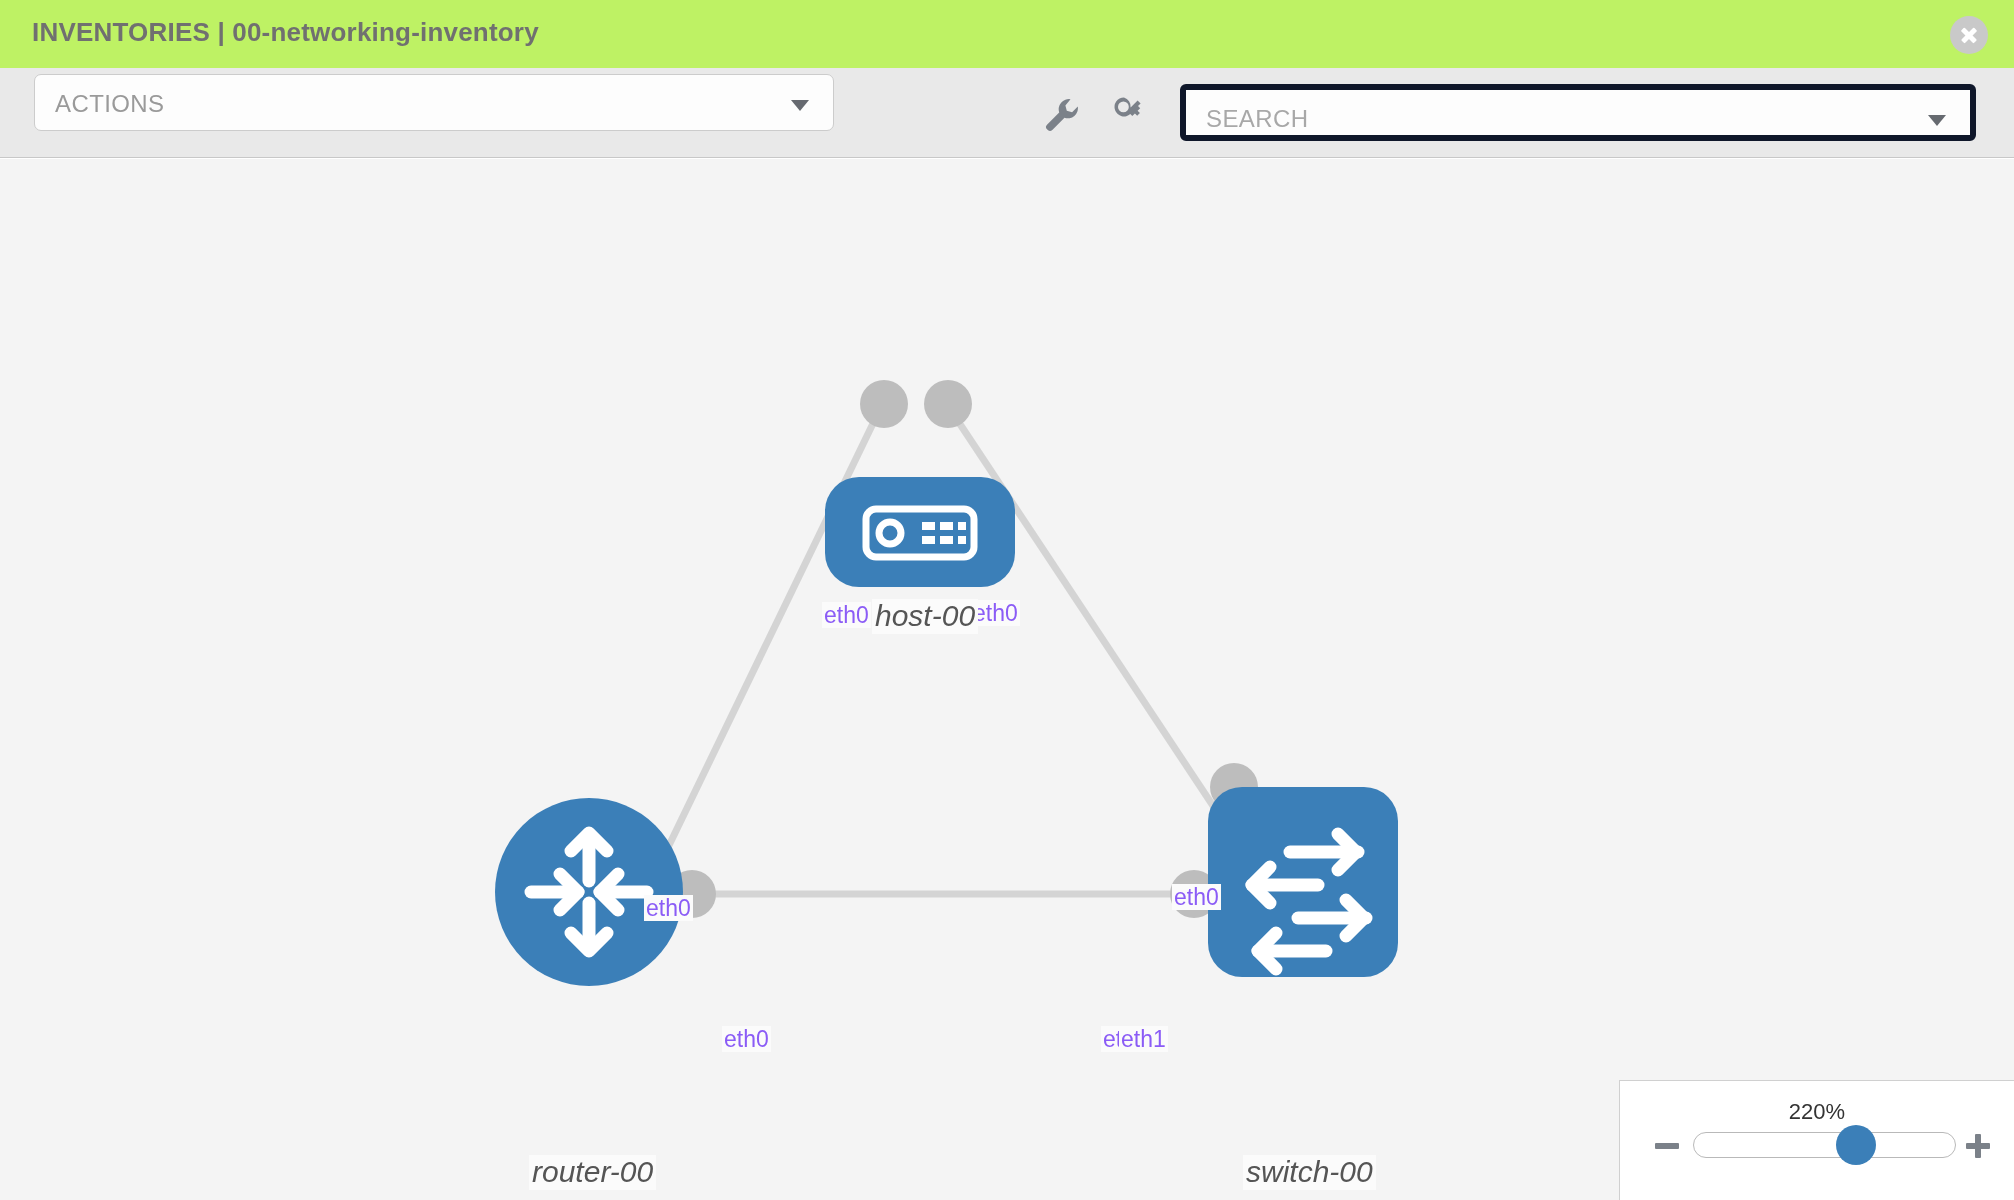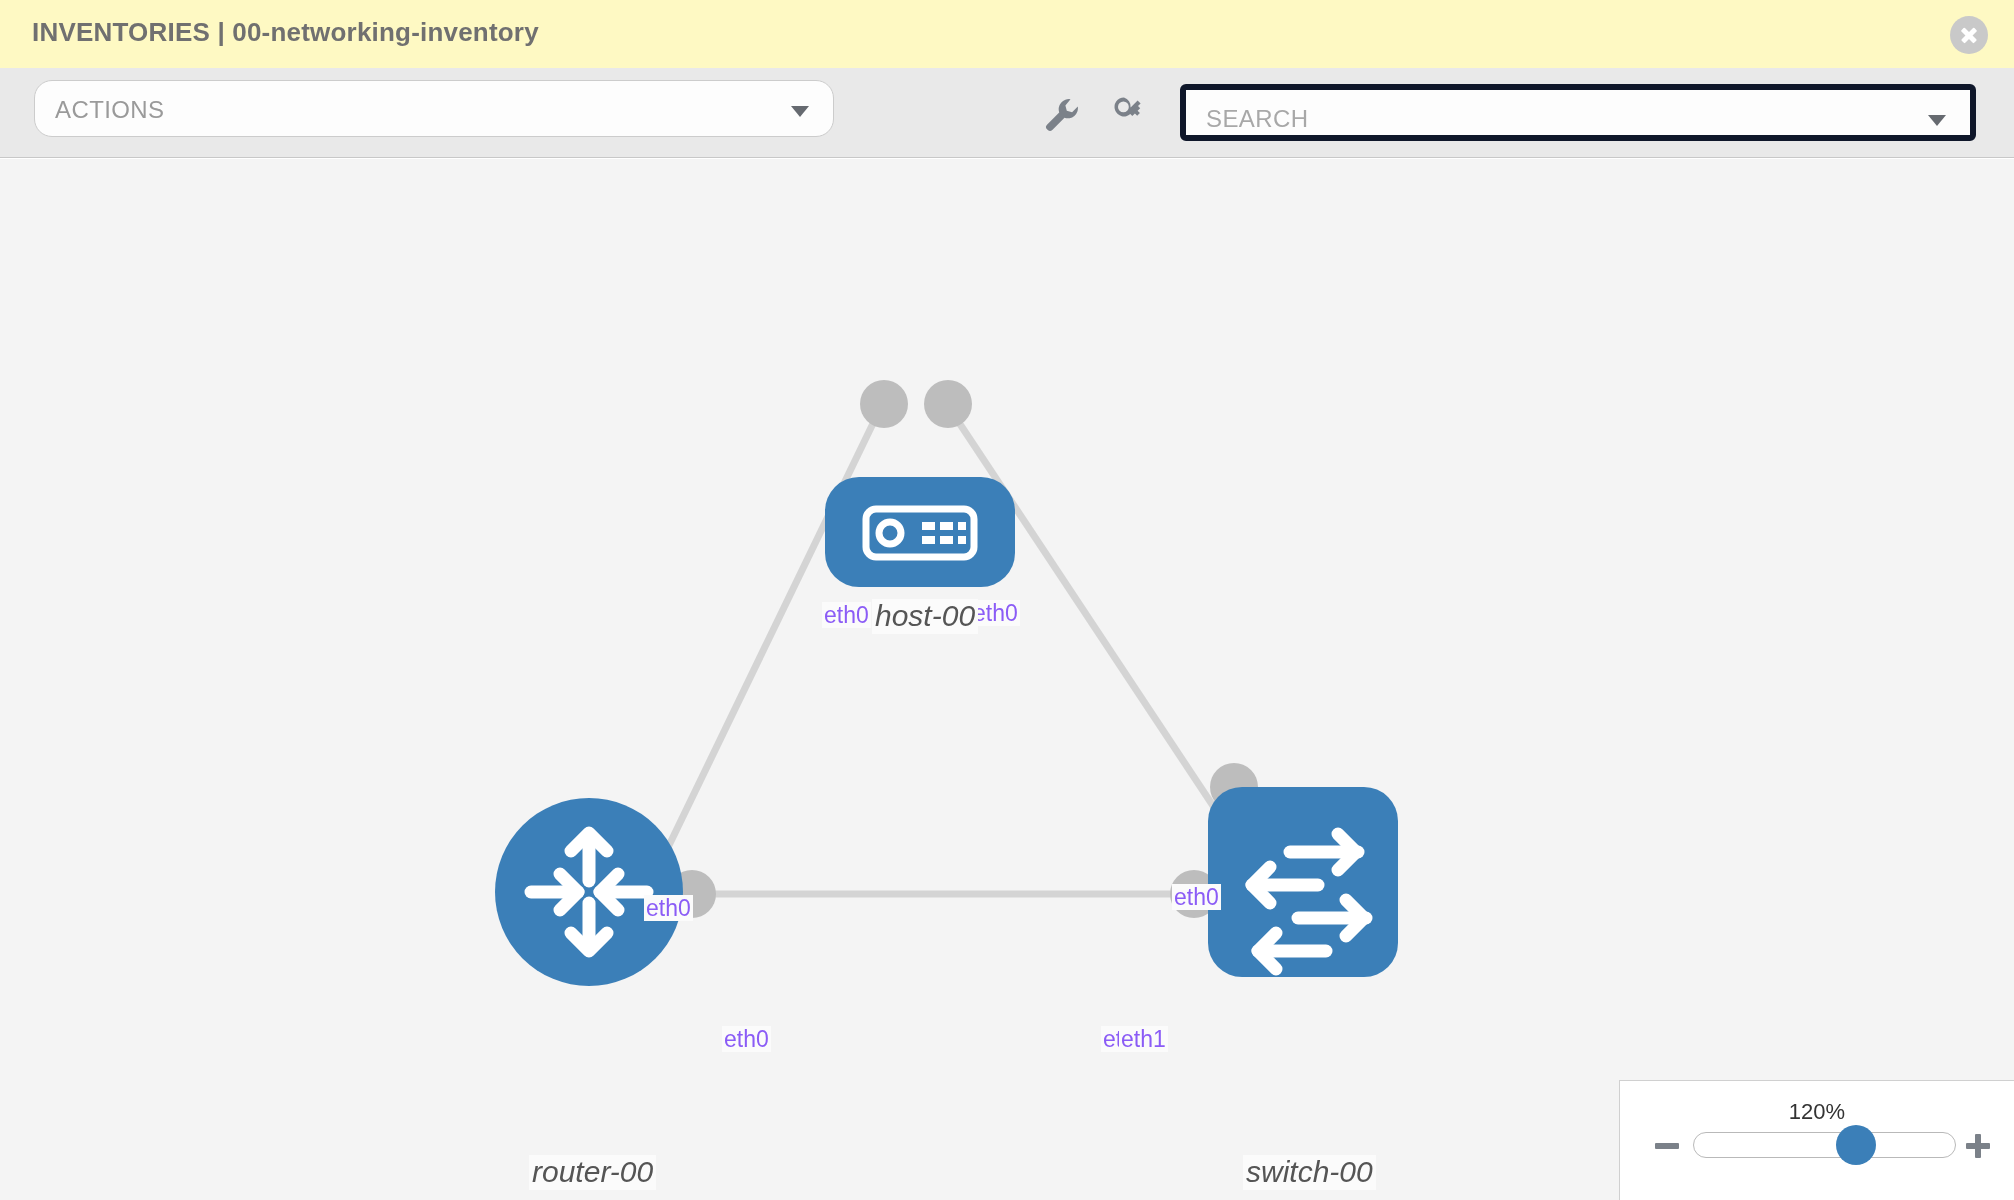--- a/index.html
+++ b/index.html
@@ -14,21 +14,21 @@
     overflow: hidden;
     position: relative;
   }
 
   
   .header {
     position: absolute;
     left: 0; top: 0;
     width: 2014px;
     height: 79px;
-    background: #fef9c3;
+    background: #bef264;
     border-bottom: 1px solid #d7d7d7;
     box-sizing: border-box;
   }
   .header-title {
     position: absolute;
     left: 32px;
     top: 17px;
     font-size: 26px;
     font-weight: bold;
     color: #707070;
@@ -65,26 +65,26 @@
     left: 0; top: 68px;
     width: 2014px;
     height: 90px;
     background: #e9e9e9;
     border-bottom: 1px solid #c8c8c8;
     box-sizing: border-box;
   }
   .actions-select {
     position: absolute;
     left: 34px;
-    top: 12px;
+    top: 6px;
     width: 800px;
     height: 57px;
     background: #fdfdfd;
     border: 1px solid #cccccc;
-    border-radius: 18px;
+    border-radius: 7px;
     box-sizing: border-box;
     cursor: pointer;
   }
   .actions-select .label {
     position: absolute;
     left: 20px;
     top: 15px;
     font-size: 24px;
     color: #9a9a9a;
     letter-spacing: 0.4px;
@@ -348,18 +348,18 @@
   <div class="edge-label" style="left:722px; top:867px;">eth0</div>
   <div class="edge-label" style="left:1101px; top:867px;">eth0</div>
   <div class="edge-label" style="left:1119px; top:867px;">eth1</div>
 
   <div class="node-label" style="left:872px; top:440px;">host-00</div>
   <div class="node-label" style="left:529px; top:996px;">router-00</div>
   <div class="node-label" style="left:1243px; top:996px;">switch-00</div>
 </div>
 
 <div class="zoom-panel">
-  <div class="zoom-percent">120%</div>
+  <div class="zoom-percent">220%</div>
   <div class="zoom-minus"></div>
   <div class="zoom-track"></div>
   <div class="zoom-thumb"></div>
   <div class="zoom-plus"></div>
 </div>
 
 </body></html>

